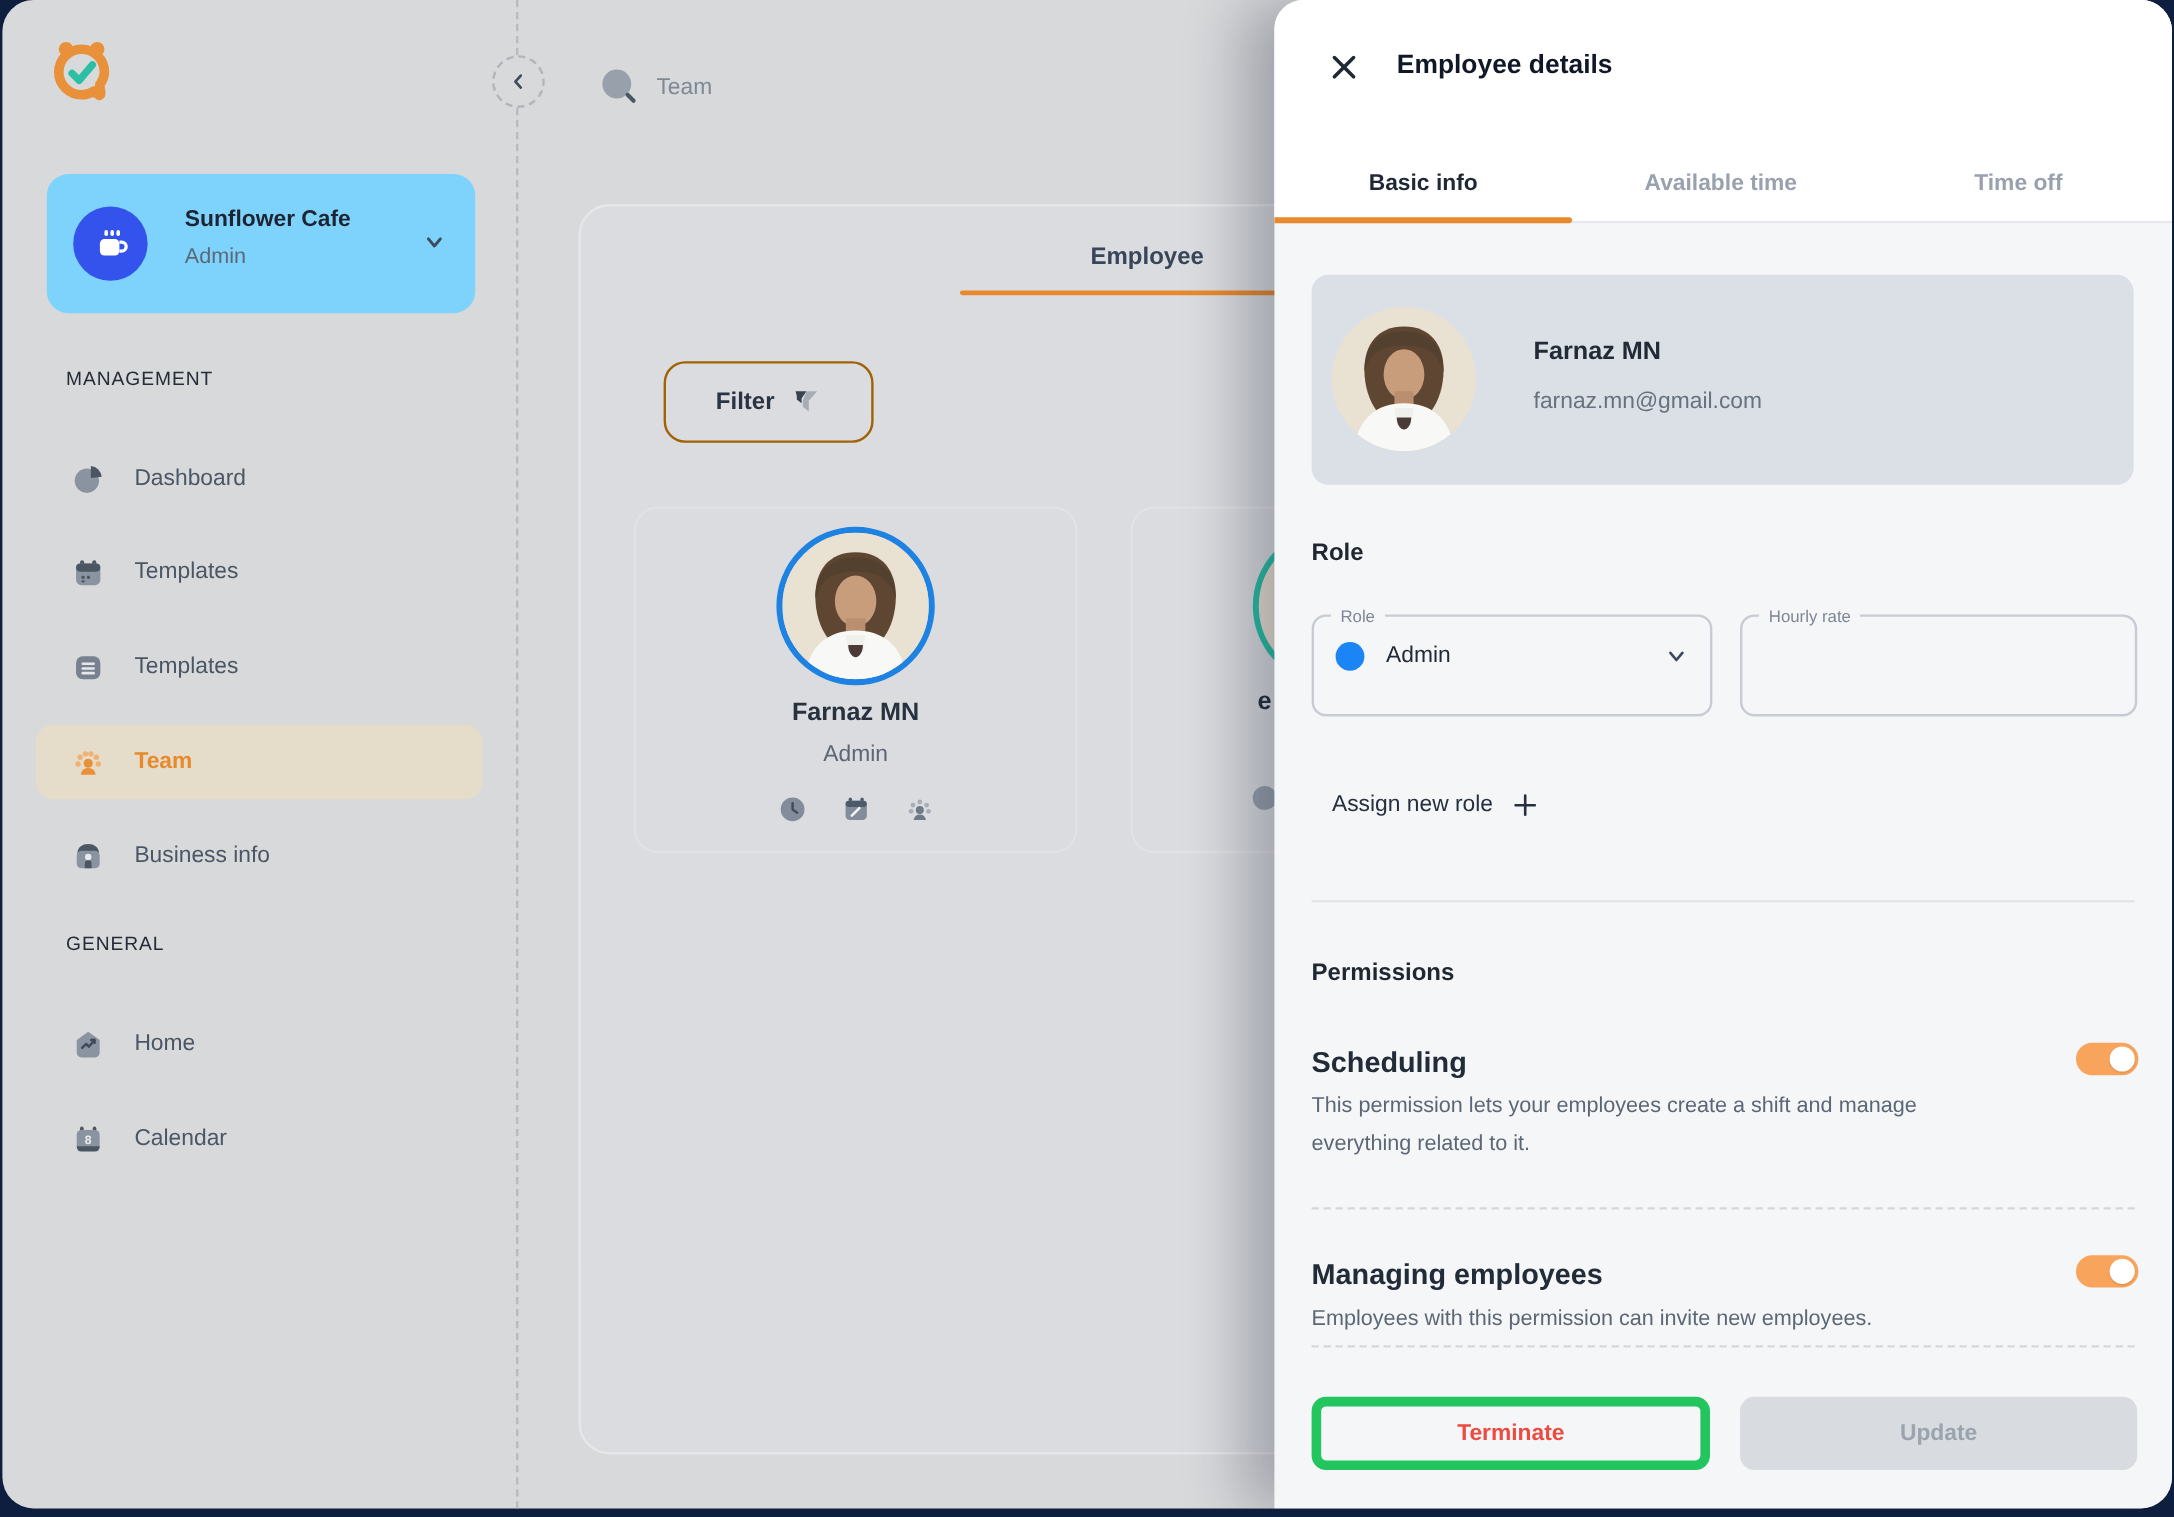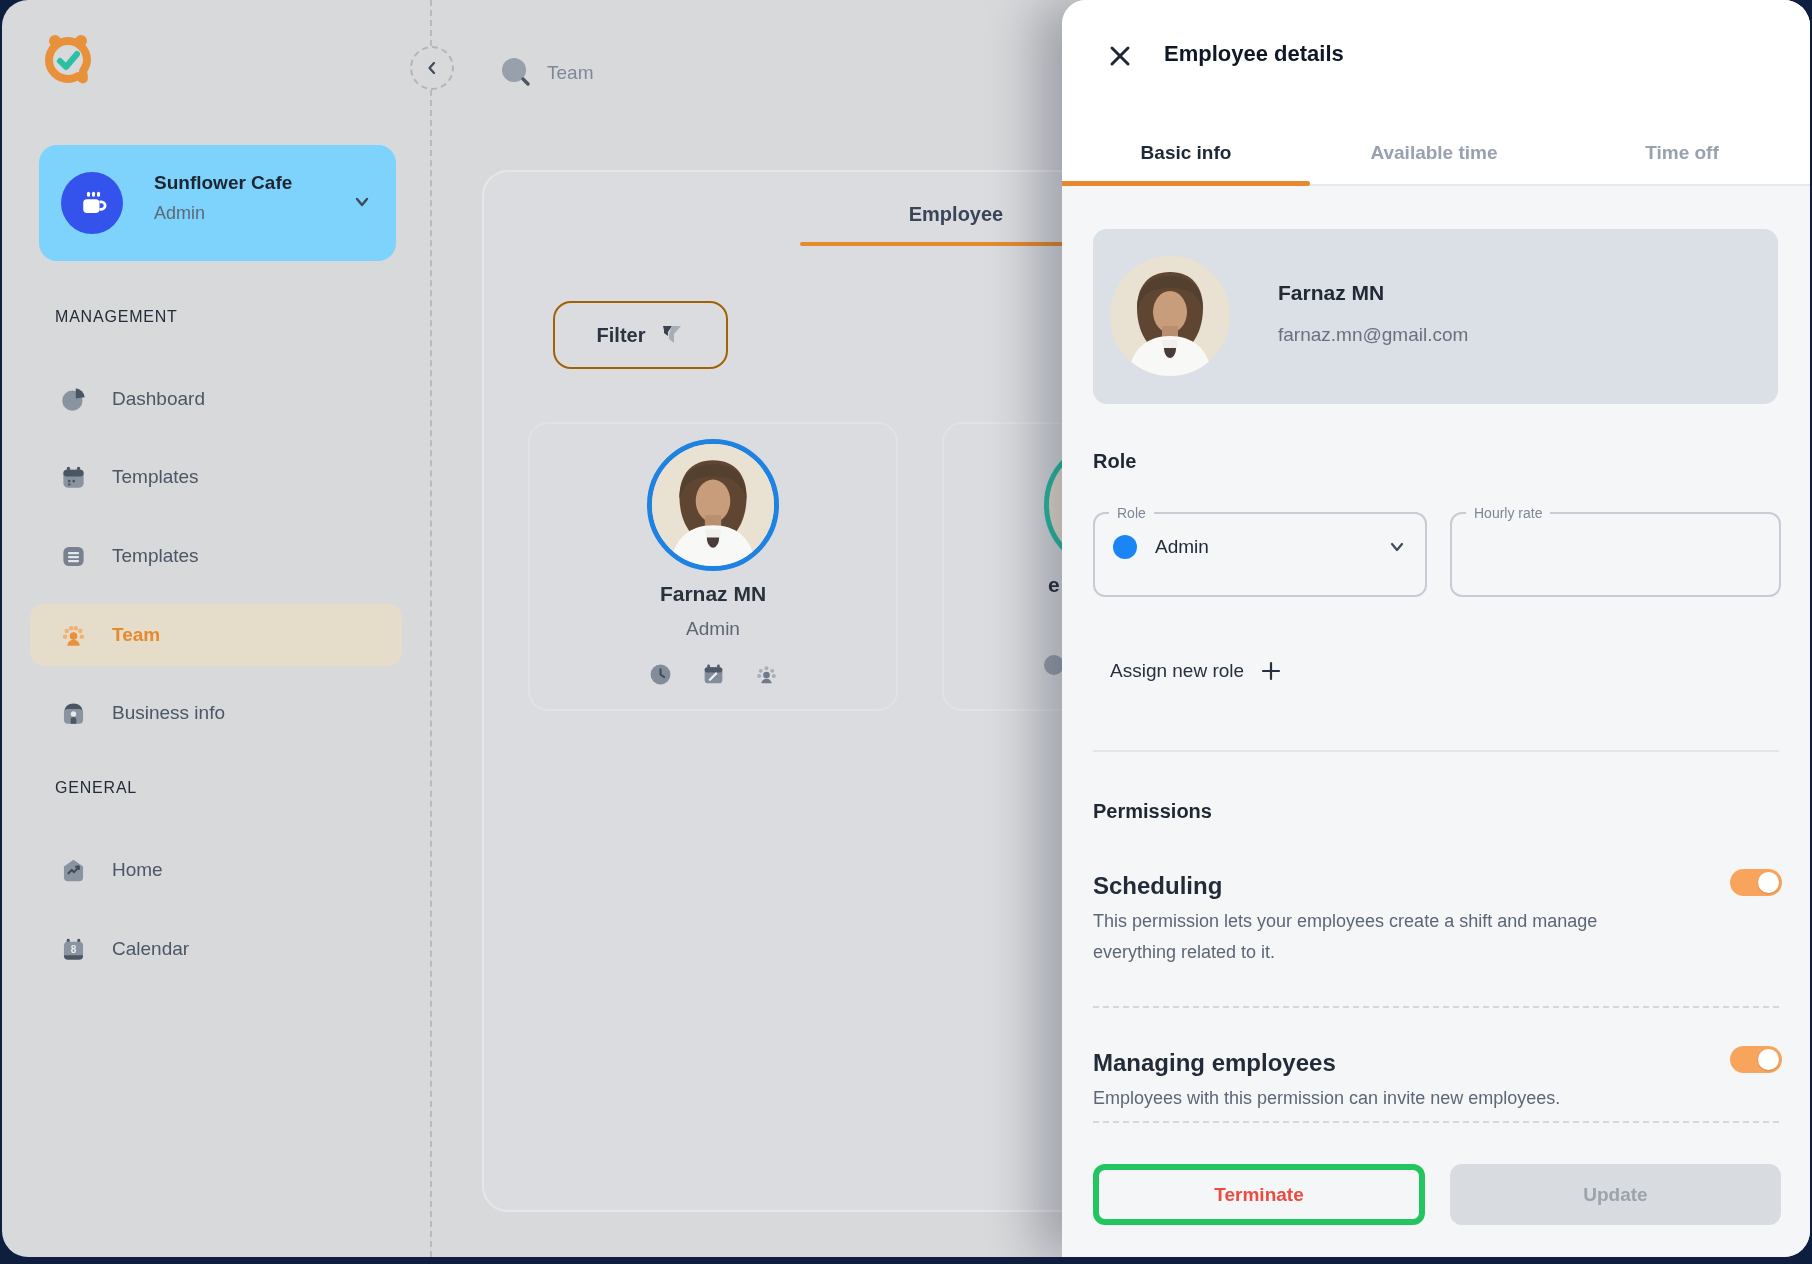--- a/index.html
+++ b/index.html
@@ -62,21 +62,21 @@
   .money-value{font-size:20px;color:#212b38;margin-left:2px;}
   .assign-row{left:48px;top:660px;display:flex;align-items:center;gap:16px;cursor:pointer;}
   .assign-label{font-size:19px;font-weight:400;color:#27303f;}
   .divider{left:31px;width:686px;border-top:2px solid #e4e5e9;}
   .dash-divider{left:31px;width:686px;border-top:2px dashed #d5d7dc;}
   .perm-title{font-size:24px;font-weight:700;color:#222c39;}
   .perm-desc{font-size:18px;color:#5c6776;line-height:31px;width:580px;}
   .toggle{width:52px;height:27px;border-radius:14px;background:#f9a45c;position:absolute;cursor:pointer;}
   .toggle .knob{position:absolute;right:3px;top:3px;width:21px;height:21px;border-radius:50%;background:#fff;box-shadow:0 1px 2px rgba(0,0,0,.15);}
   .btn{position:absolute;top:1164px;height:61px;border-radius:12px;box-sizing:border-box;display:flex;align-items:center;justify-content:center;font-size:19px;font-weight:700;cursor:pointer;}
-  .btn-terminate{left:31px;width:332px;border:6px solid #22c55e;color:#ec4b40;background:transparent;}
+  .btn-terminate{left:31px;width:332px;border:8px solid #22c55e;color:#ec4b40;background:transparent;}
   .btn-update{left:388px;width:331px;background:#d8dbe0;color:#9aa3ae;}
 </style>
 </head>
 <body>
 
 <svg width="0" height="0" style="position:absolute">
   <defs>
     <symbol id="portrait" viewBox="0 0 120 120">
       <rect width="120" height="120" fill="#e9e1d2"></rect>
       <path d="M60 16c-22 0-33 15-33 36 0 14 4 26 10 34h46c6-8 10-20 10-34 0-21-11-36-33-36z" fill="#5f4632"></path>

